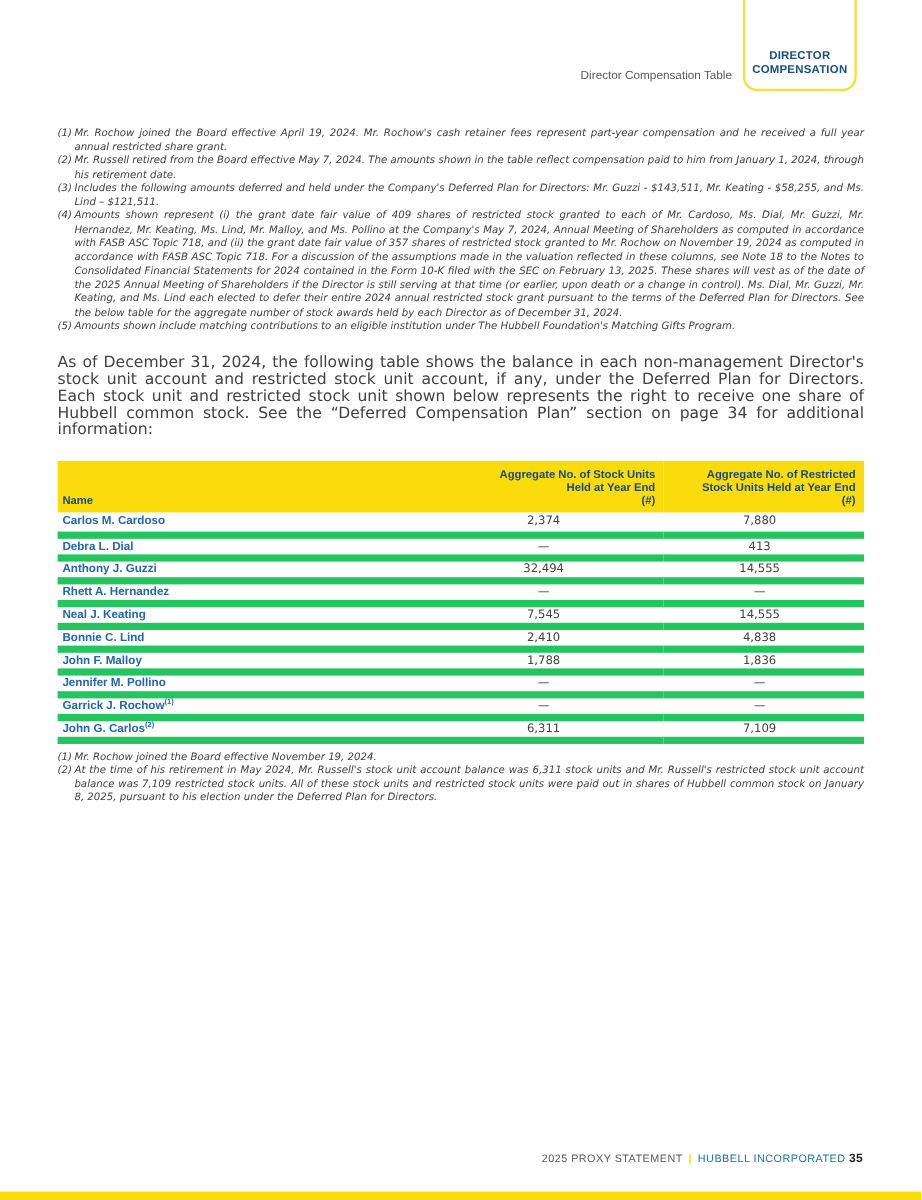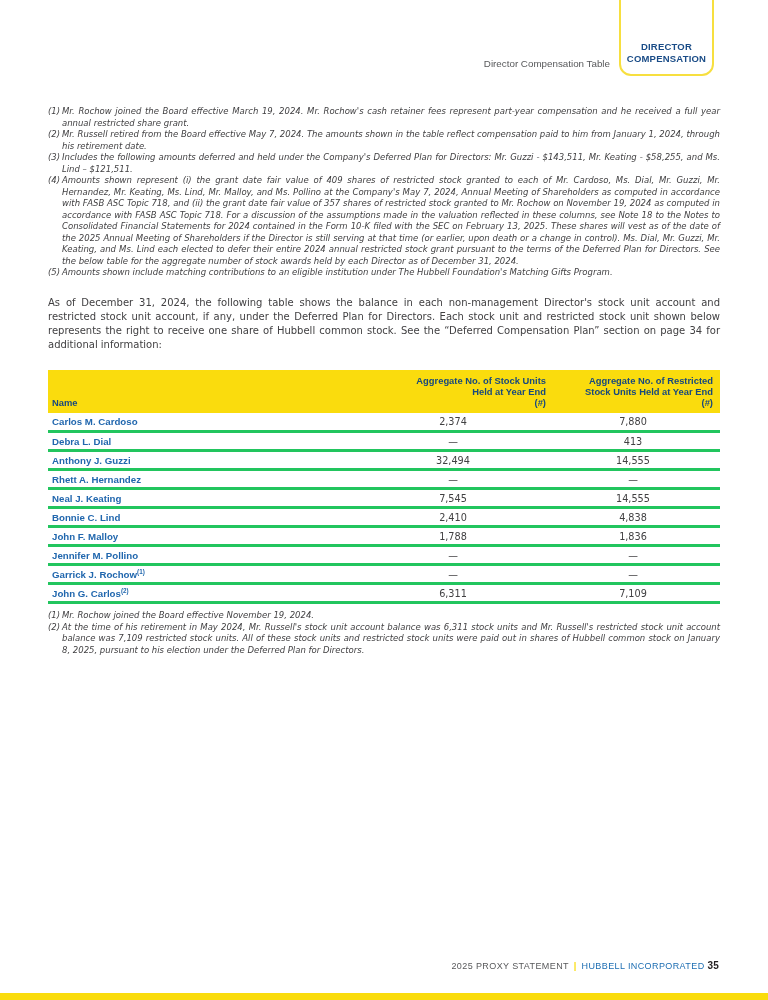--- a/index.html
+++ b/index.html
@@ -65,21 +65,21 @@
   .footnotes .fn-num {
     flex: 0 0 14px;
   }
   .footnotes .fn-text {
     flex: 1;
     text-align: justify;
   }
 
   .intro {
     margin-top: 17px;
-    font-size: 10px;
+    font-size: 13px;
     line-height: 14px;
     color: #414042;
     text-align: justify;
   }
 
   
   .stock-table {
     margin-top: 18px;
     width: 672px;
     border-collapse: collapse;
@@ -96,21 +96,21 @@
     font-weight: bold;
     vertical-align: bottom;
     padding: 5px 7px 5px 4px;
     line-height: 11px;
   }
   .stock-table thead th.name-col { text-align: left; padding-left: 4px; margin-top: 32px; }
   .stock-table thead th.num-col { text-align: right; }
   .stock-table thead .hline { display: block; }
   .stock-table tbody td {
     height: 19px;
-    border-bottom: 3px solid #22c55e;
+    border-bottom: 6px solid #22c55e;
     font-size: 9.7px;
     vertical-align: middle;
     padding: 0;
   }
   .stock-table tbody td.name-cell {
     font-family: "Liberation Sans", sans-serif;
     font-weight: bold;
     color: #2167ae;
     text-align: left;
     padding-left: 4px;
@@ -165,21 +165,21 @@
     <span class="tab-line">DIRECTOR</span>
     <span class="tab-line">COMPENSATION</span>
   </div>
   <div class="breadcrumb">Director Compensation Table</div>
 
   <div class="content">
 
     <div class="footnotes top">
       <div class="fn">
         <span class="fn-num">(1)</span>
-        <div class="fn-text">Mr. Rochow joined the Board effective March 19, 2024. Mr. Rochow's cash retainer fees represent part-year compensation and he received a full year annual restricted share grant.</div>
+        <div class="fn-text">Mr. Rochow joined the Board effective April 19, 2024. Mr. Rochow's cash retainer fees represent part-year compensation and he received a full year annual restricted share grant.</div>
       </div>
       <div class="fn">
         <span class="fn-num">(2)</span>
         <div class="fn-text">Mr. Russell retired from the Board effective May 7, 2024. The amounts shown in the table reflect compensation paid to him from January 1, 2024, through his retirement date.</div>
       </div>
       <div class="fn">
         <span class="fn-num">(3)</span>
         <div class="fn-text">Includes the following amounts deferred and held under the Company's Deferred Plan for Directors: Mr. Guzzi - $143,511, Mr. Keating - $58,255, and Ms. Lind – $121,511.</div>
       </div>
       <div class="fn">

